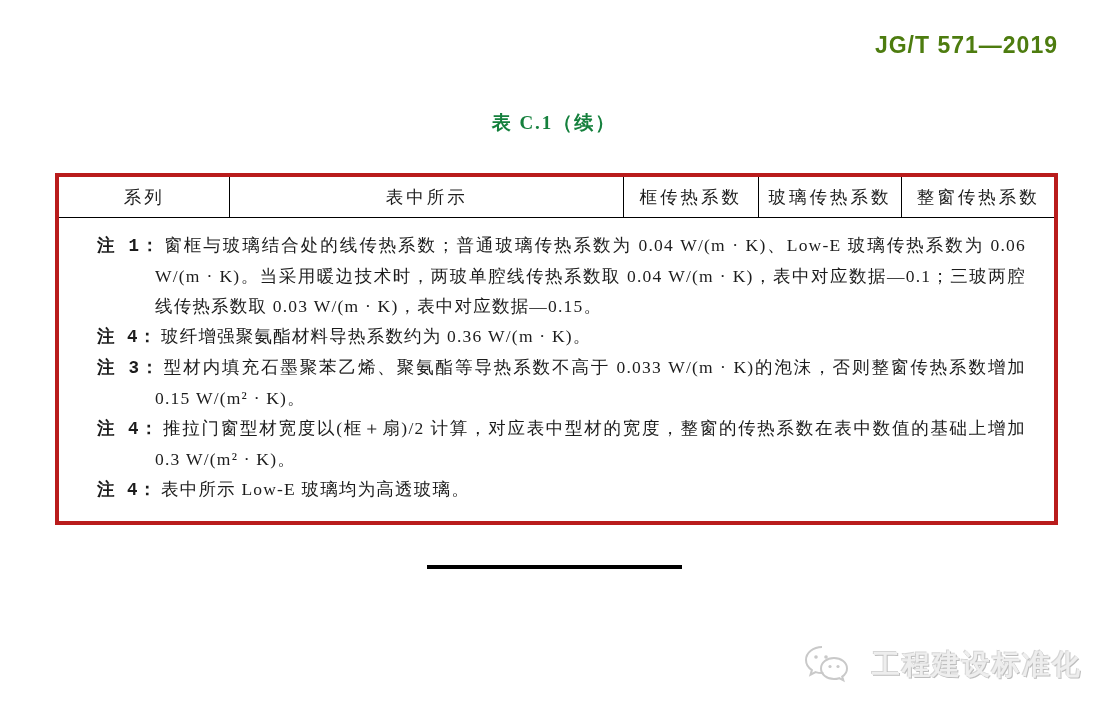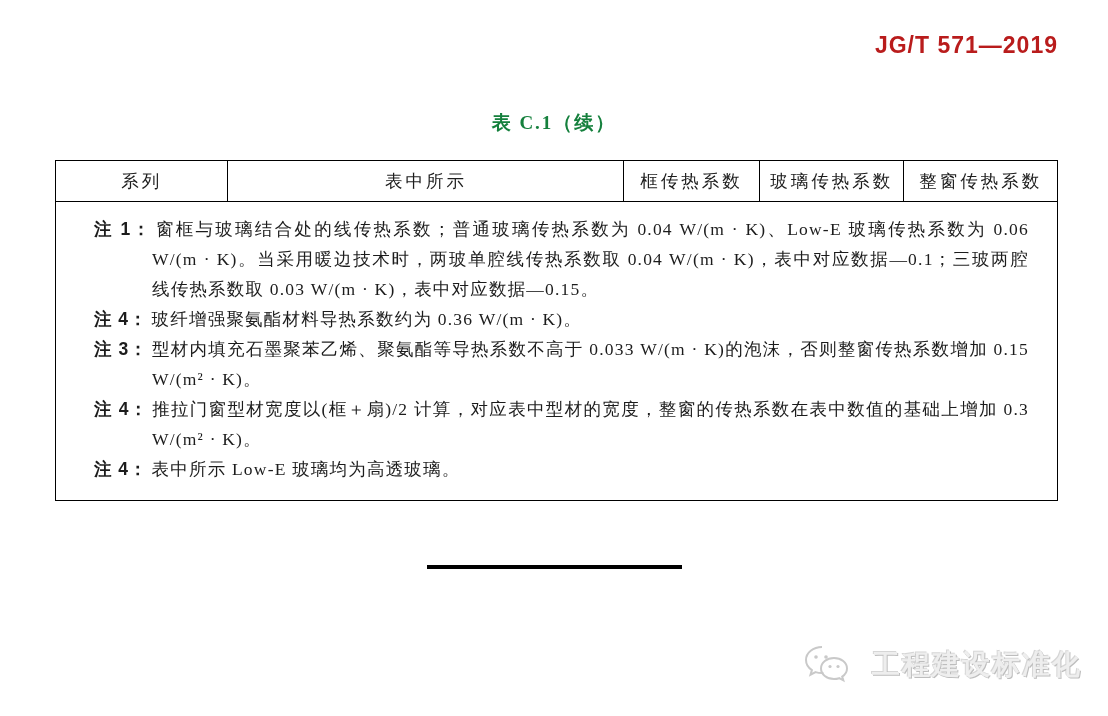--- a/index.html
+++ b/index.html
@@ -11,21 +11,21 @@
     color:#1c1c1c;
     overflow:hidden;
   }
   .standard-number{
     position:absolute;
     top:32px;right:50px;
     font-family:"Liberation Sans","DejaVu Sans",sans-serif;
     font-weight:bold;
     font-size:23px;
     letter-spacing:1px;
-    color:#b91c1c;
+    color:#4d7c0f;
   }
   .table-title{
     position:absolute;
     top:110px;left:0;width:100%;
     text-align:center;
     font-weight:bold;
     font-size:19px;
     letter-spacing:2px;
     color:#15803d;
   }
@@ -33,22 +33,23 @@
     position:absolute;
     left:55px;top:160px;
     width:1003px;
     border-collapse:collapse;
     table-layout:fixed;
   }
   .std-table, .std-table th, .std-table td{
     border:1.6px solid #000;
   }
   .std-table{
-    border:1px solid #b91c1c;
+    border:4px solid #b91c1c;
     outline:none;
+    margin-top:13px;
   }
   .std-table th{
     height:40px;
     font-weight:normal;
     font-size:17.5px;
     letter-spacing:3px;
     text-align:center;
     vertical-align:middle;
     padding:0;
     background:#fff;
@@ -66,21 +67,21 @@
     margin:0;
     font-size:17.5px;
     line-height:30px;
     letter-spacing:1.2px;
     padding-left:58px;
     text-indent:-58px;
     text-align:justify;
     color:#1c1c1c;
   }
   .note-label{
-    font-family:Liberation Sans, sans-serif;
+    font-family:Liberation Mono, monospace;
     font-weight:bold;
     letter-spacing:1px;
     padding-right:4px;
   }
   .end-rule{
     position:absolute;
     left:427px;top:565px;
     width:255px;height:4px;
     background:#000;
   }

